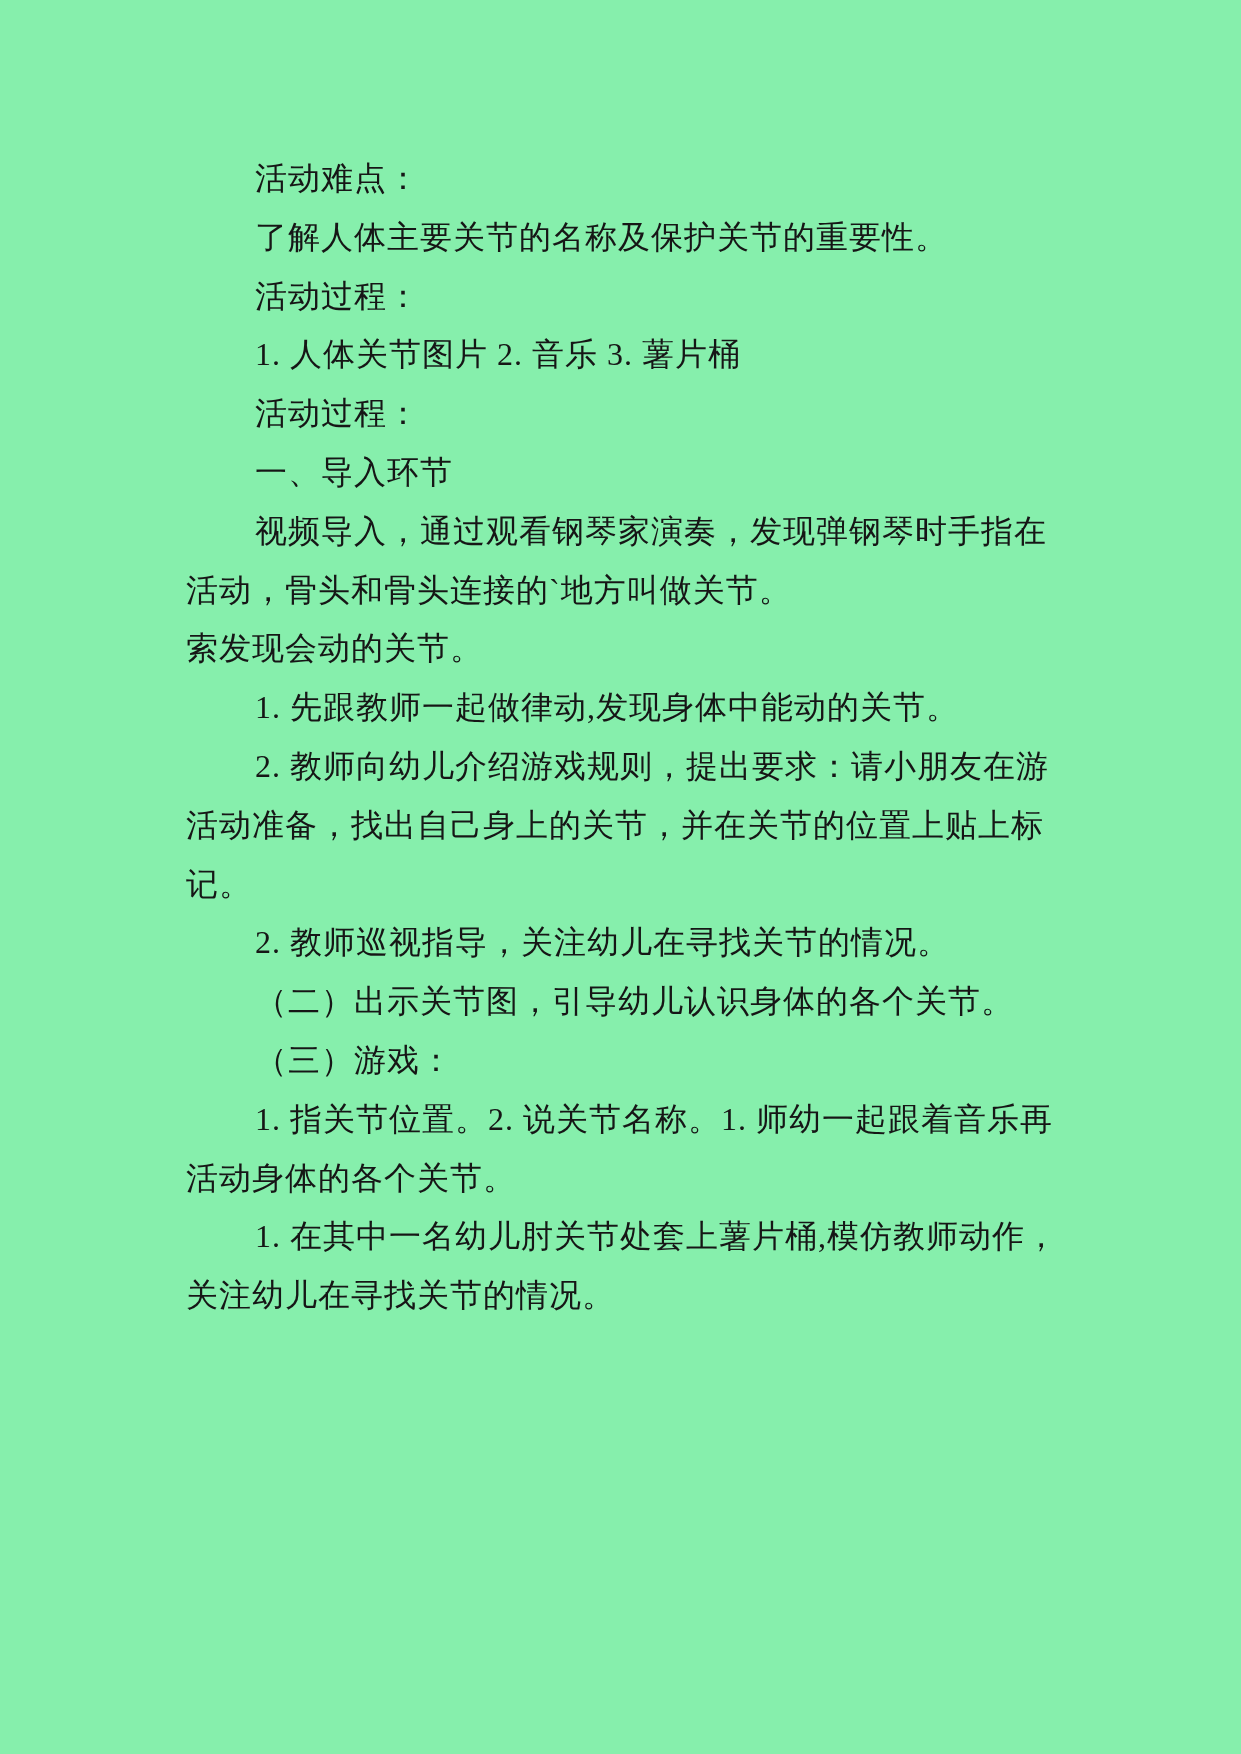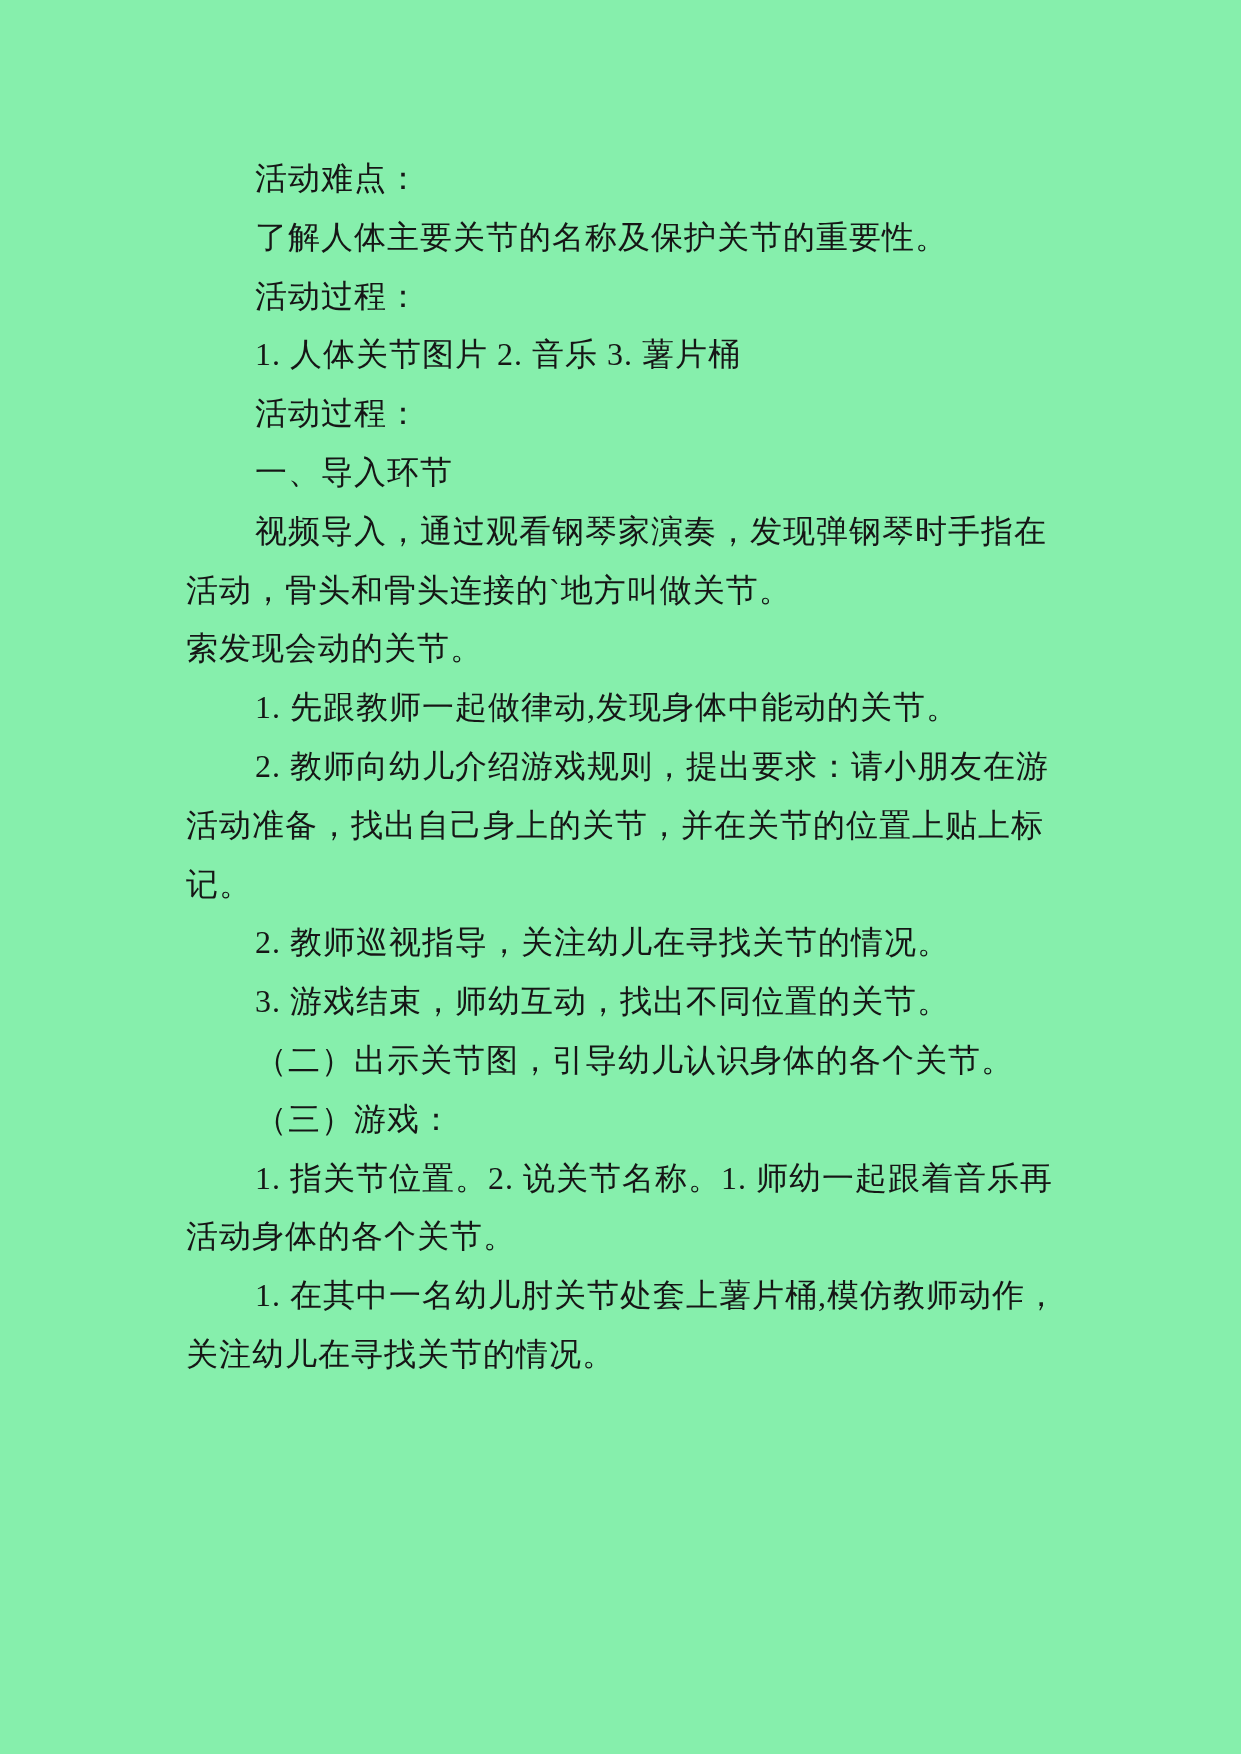--- a/index.html
+++ b/index.html
@@ -45,21 +45,20 @@
       <div class="line indent">活动过程：</div>
       <div class="line indent">一、导入环节</div>
       <div class="line indent">视频导入，通过观看钢琴家演奏，发现弹钢琴时手指在</div>
       <div class="line">活动，骨头和骨头连接的`地方叫做关节。</div>
       <div class="line">索发现会动的关节。</div>
       <div class="line indent">1. 先跟教师一起做律动,发现身体中能动的关节。</div>
       <div class="line indent">2. 教师向幼儿介绍游戏规则，提出要求：请小朋友在游</div>
       <div class="line">活动准备，找出自己身上的关节，并在关节的位置上贴上标</div>
       <div class="line">记。</div>
       <div class="line indent">2. 教师巡视指导，关注幼儿在寻找关节的情况。</div>
-      <div class="line indent">3. 游戏结束，师幼互动，找出不同位置的关节。</div>
       <div class="line indent">（二）出示关节图，引导幼儿认识身体的各个关节。</div>
       <div class="line indent">（三）游戏：</div>
       <div class="line indent">1. 指关节位置。2. 说关节名称。1. 师幼一起跟着音乐再</div>
       <div class="line">活动身体的各个关节。</div>
       <div class="line indent">1. 在其中一名幼儿肘关节处套上薯片桶,模仿教师动作，</div>
       <div class="line">关注幼儿在寻找关节的情况。</div>
     </div>
 </div>
 
 </body></html>

